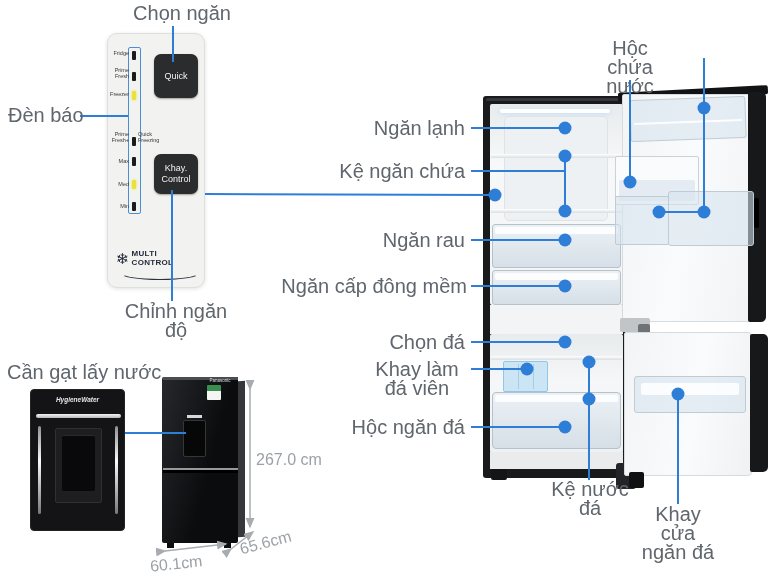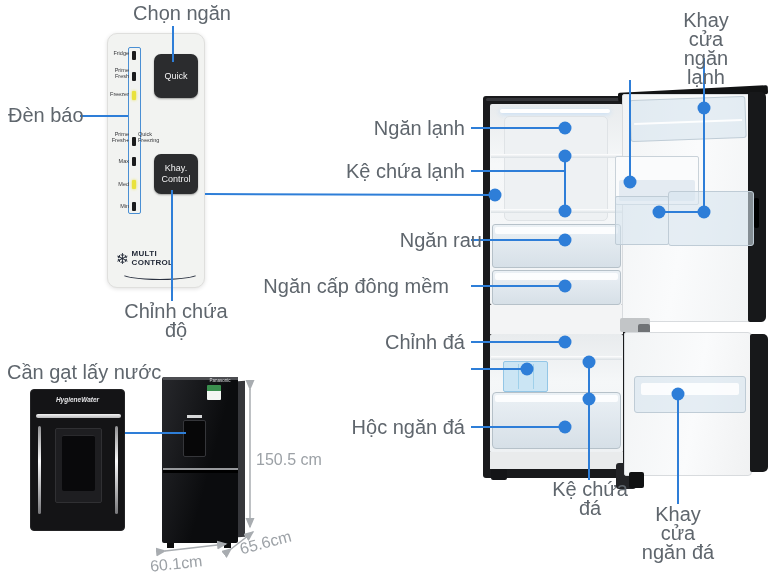--- a/index.html
+++ b/index.html
@@ -143,21 +143,21 @@
       <span class="ltxt">
         <span>MULTI</span><br>
         <span>CONTROL</span>
       </span>
     </div>
     <div class="cp-swoosh"></div>
   </div>
 
   <div class="lbl center" style="left:128px;top:4px;width:108px">Chọn ngăn</div>
   <div class="lbl" style="left:8px;top:106px">Đèn báo</div>
-  <div class="lbl center" style="left:116px;top:302px;width:120px">Chỉnh chứa độ</div>
+  <div class="lbl center" style="left:116px;top:302px;width:120px">Chỉnh ngăn độ</div>
 
   <div class="abs fz cabinet"></div>
   <div class="abs fz cab-top"></div>
   <div class="abs fz int-upper"></div>
   <div class="abs fz led"></div>
   <div class="abs fz backpanel"></div>
   <div class="abs fz shelf" style="top:154px"></div>
   <div class="abs fz shelf" style="top:209px"></div>
   <div class="abs fz drawer" style="top:224px;height:44px">
       <i class="rail"></i>
@@ -266,27 +266,28 @@
       <circle cx="678" cy="394" r="6.5"></circle>
     </g>
     <g stroke="#a8acb0" stroke-width="1.5">
       <line x1="250" y1="389" x2="250" y2="527" marker-start="url(#ah)" marker-end="url(#ah)"></line>
       <line x1="165" y1="551" x2="226" y2="544" marker-start="url(#ah)" marker-end="url(#ah)"></line>
       <line x1="231" y1="549" x2="253" y2="532" marker-start="url(#ah)" marker-end="url(#ah)"></line>
     </g>
   </svg>
 
   <div class="lbl right" style="right:315px;top:119px">Ngăn lạnh</div>
-  <div class="lbl right" style="right:315px;top:162px">Kệ chứa lạnh</div>
-  <div class="lbl right" style="right:298px;top:231px">Ngăn rau</div>
-  <div class="lbl right" style="right:331px;top:277px">Ngăn cấp đông mềm</div>
-  <div class="lbl right" style="right:315px;top:333px">Chỉnh đá</div>
+  <div class="lbl right" style="right:315px;top:162px">Kệ ngăn chứa</div>
+  <div class="lbl right" style="right:315px;top:231px">Ngăn rau</div>
+  <div class="lbl right" style="right:313px;top:277px">Ngăn cấp đông mềm</div>
+  <div class="lbl right" style="right:315px;top:333px">Chọn đá</div>
+  <div class="lbl center" style="left:367px;top:360px;width:100px">Khay làm đá viên</div>
   <div class="lbl right" style="right:315px;top:418px">Hộc ngăn đá</div>
-  <div class="lbl center" style="left:664px;top:11px;width:84px">Khay cửa ngăn lạnh</div>
-  <div class="lbl center" style="left:550px;top:480px;width:80px">Kệ chứa đá</div>
+  <div class="lbl center" style="left:588px;top:39px;width:84px">Hộc chứa nước</div>
+  <div class="lbl center" style="left:550px;top:480px;width:80px">Kệ nước đá</div>
   <div class="lbl center" style="left:637px;top:505px;width:82px">Khay cửa ngăn đá</div>
 
   <div class="lbl" style="left:7px;top:363px">Cần gạt lấy nước</div>
-  <div class="dim" style="left:256px;top:451px">150.5 cm</div>
+  <div class="dim" style="left:256px;top:451px">267.0 cm</div>
   <div class="dim" style="left:150px;top:555px;transform:rotate(-6deg)">60.1cm</div>
   <div class="dim" style="left:238px;top:541px;transform:rotate(-15deg);transform-origin:left top">65.6cm</div>
 
 </div>
 
 </body></html>

